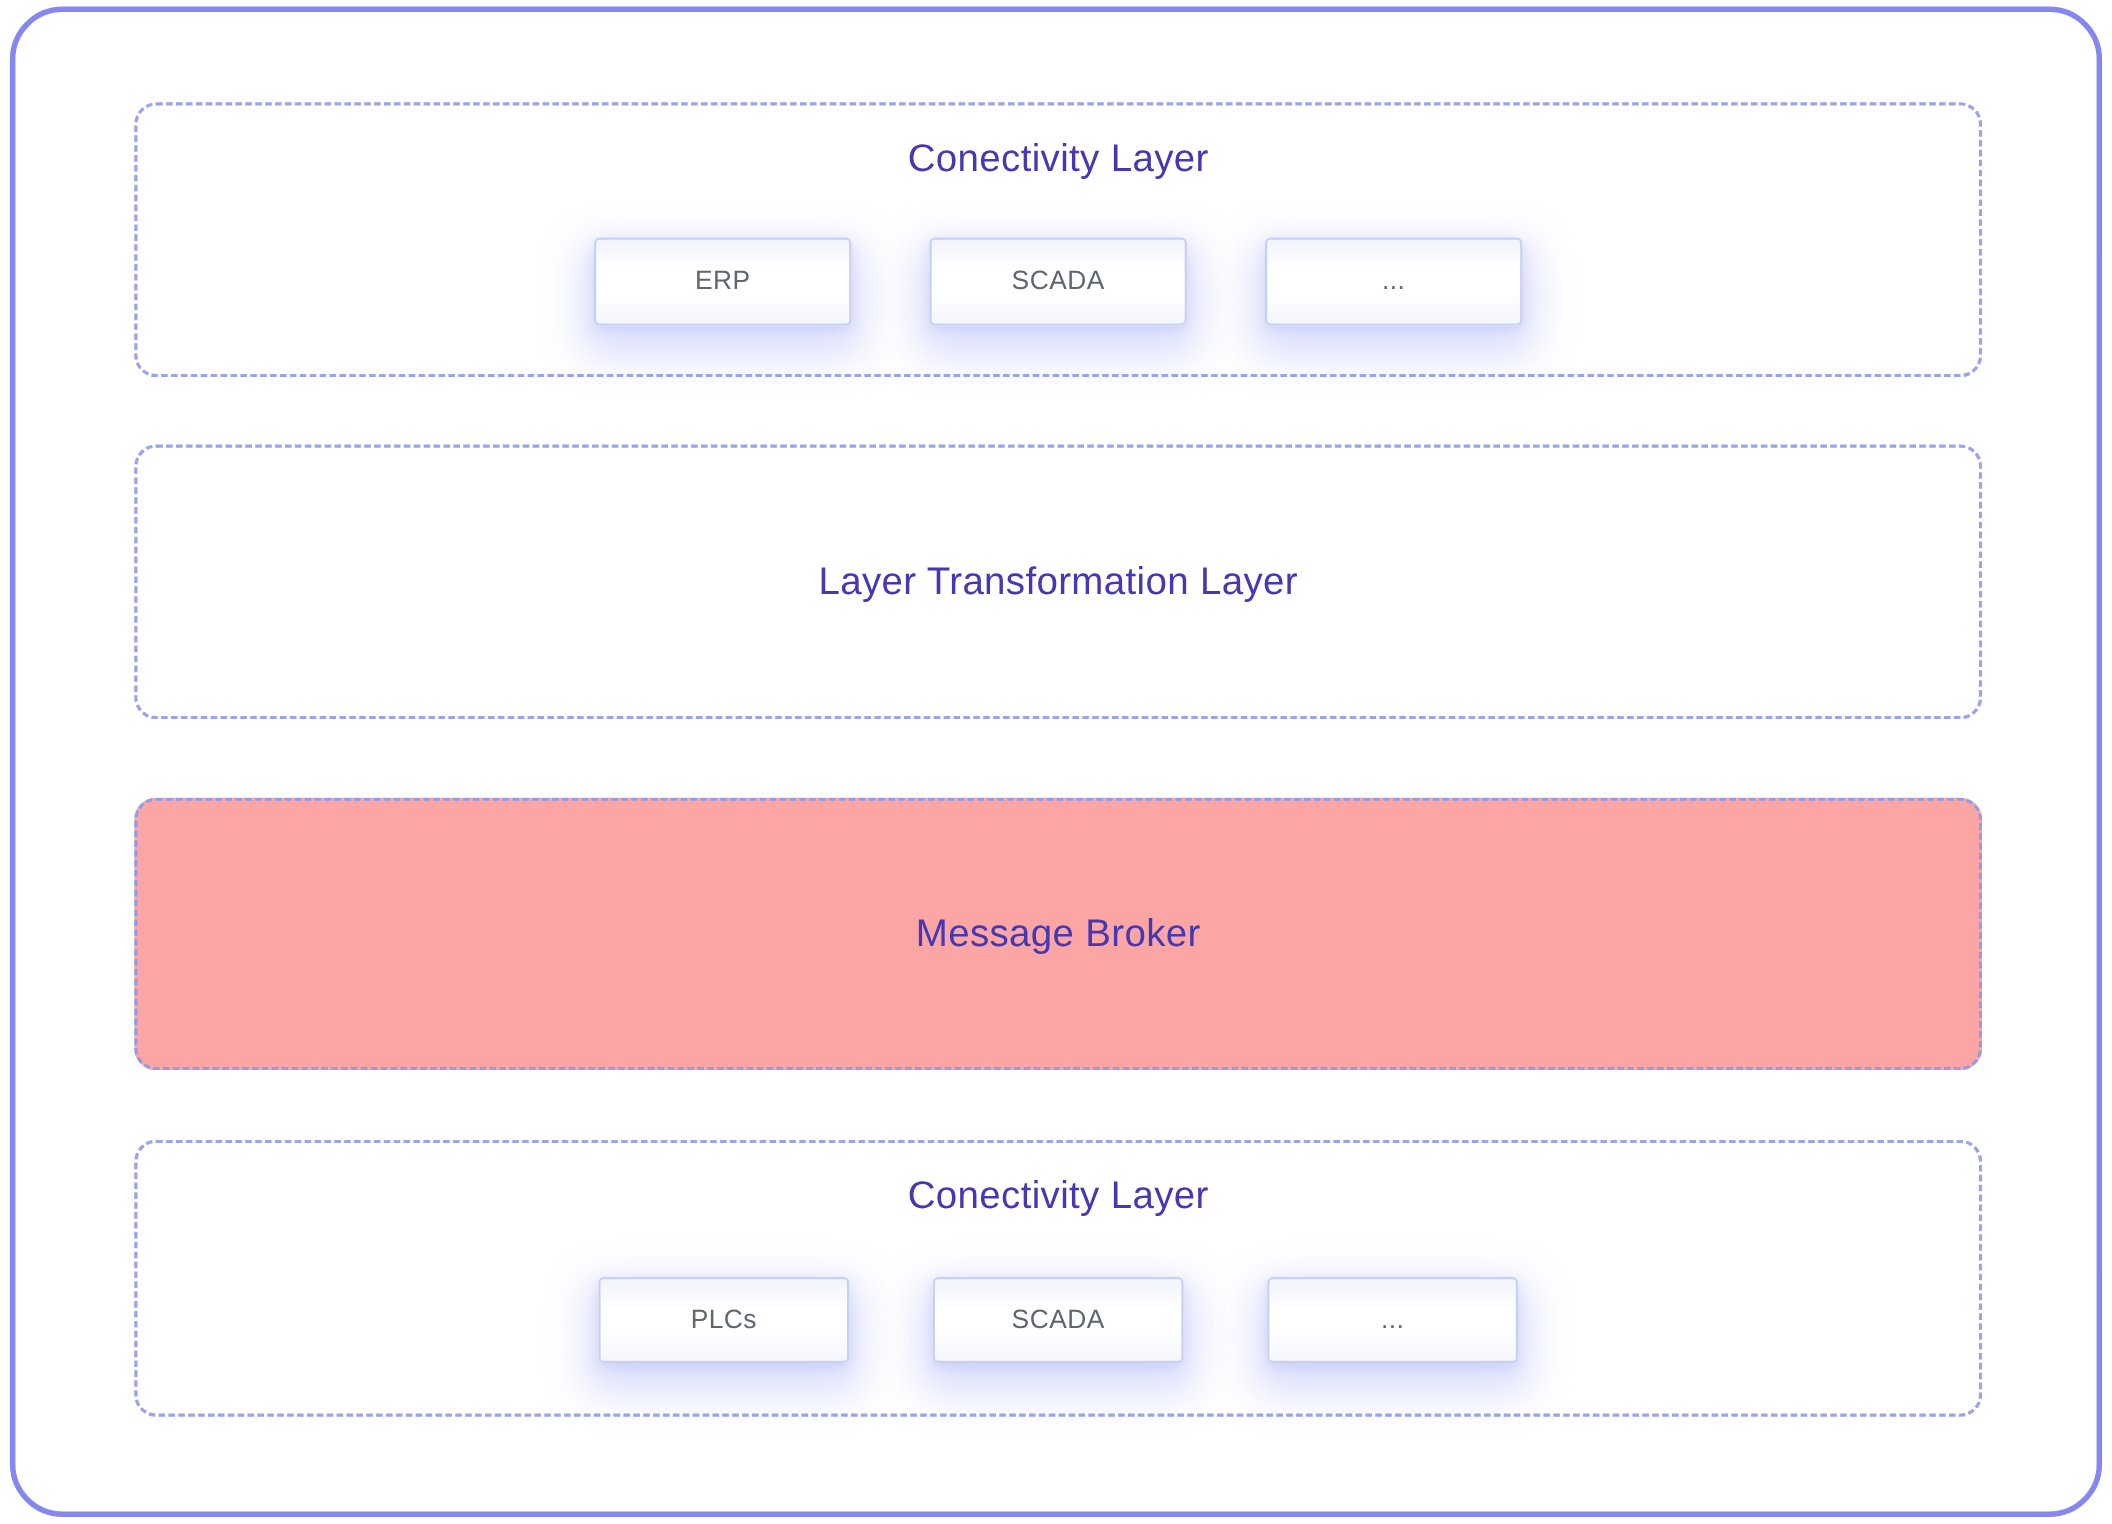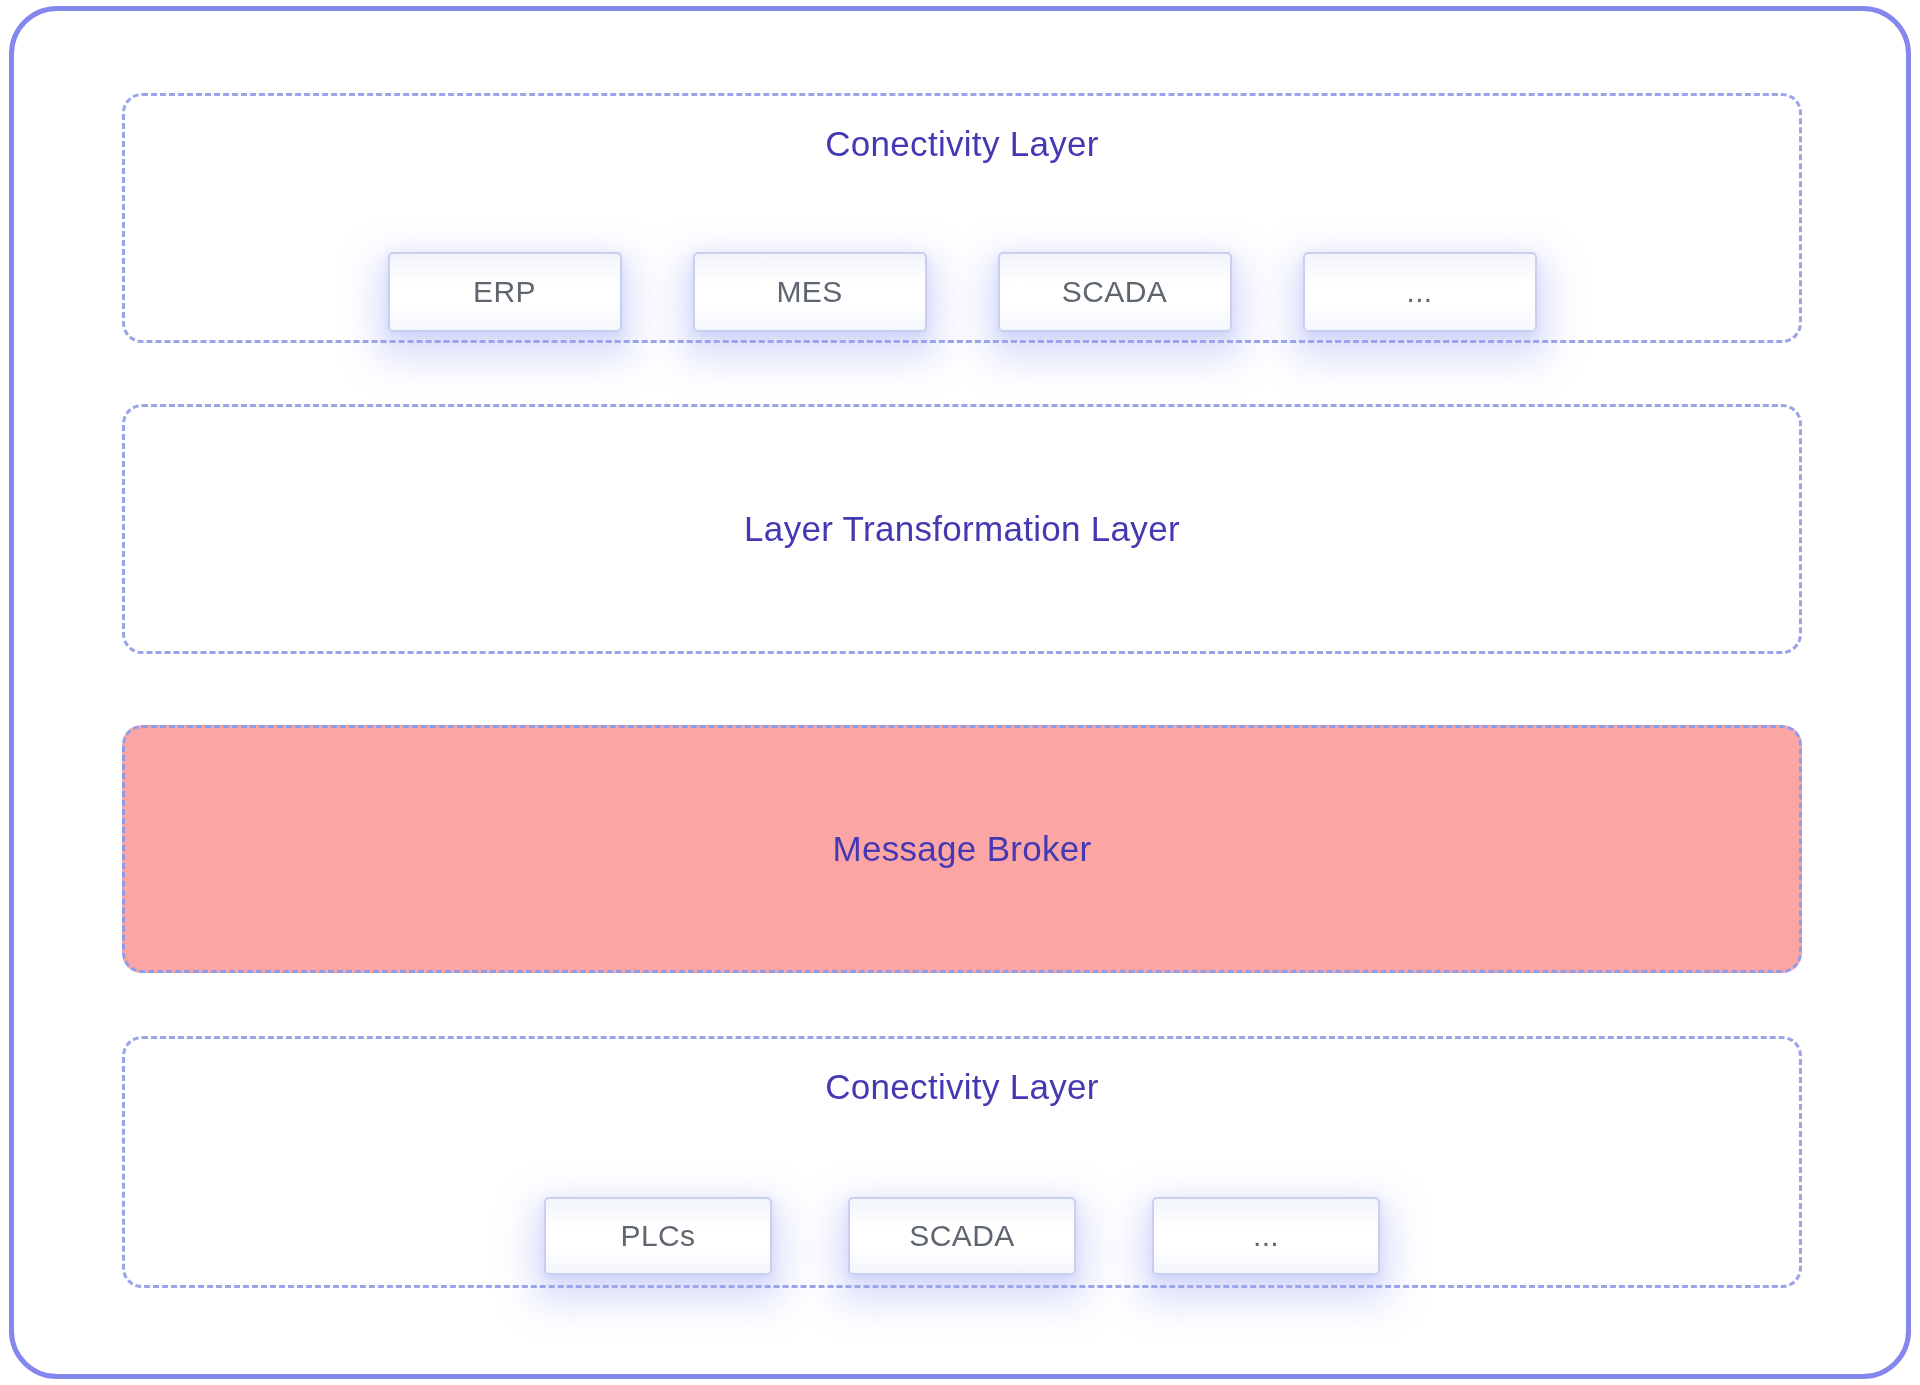--- a/index.html
+++ b/index.html
@@ -60,39 +60,37 @@
 
   .node {
     width: 234px; height: 80px;
     display: flex;
     align-items: center;
     justify-content: center;
     background: linear-gradient(180deg, #f2f4fc 0%, #ffffff 38%, #ffffff 64%, #f4f6fd 100%);
     border: 2px solid #c9cfee;
     border-radius: 5px;
     color: #5f6670;
-    font-size: 30px;
+    font-size: 24px;
     letter-spacing: 0.4px;
     box-shadow: 0 16px 36px 12px rgba(160,172,245,0.38),
                 0 4px 10px rgba(160,172,245,0.28);
-    margin-top: 36px;
   }
   .layer-bottom .node { width: 228px; height: 78px; }
 </style>
 </head>
 <body>
 
 <div class="stage">
   <div class="frame"></div>
 
   <div class="layer layer-top">
     <div class="layer-title">Conectivity Layer</div>
     <div class="node-row">
       <div class="node">ERP</div>
-      <div class="node">MES</div>
       <div class="node">SCADA</div>
       <div class="node">...</div>
     </div>
   </div>
 
   <div class="layer layer-dtl">
     <div class="layer-title">Layer Transformation Layer</div>
   </div>
 
   <div class="layer layer-broker">

